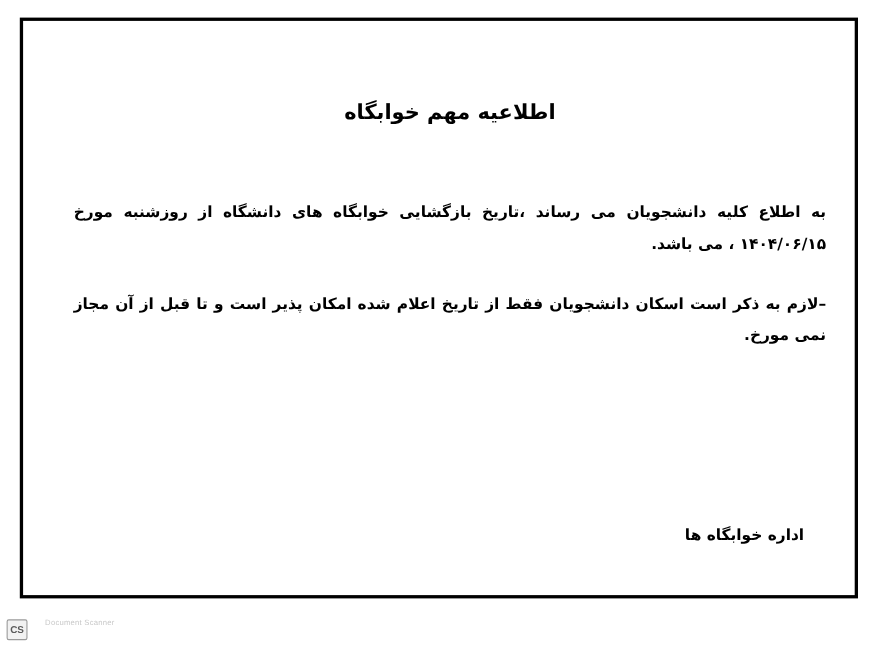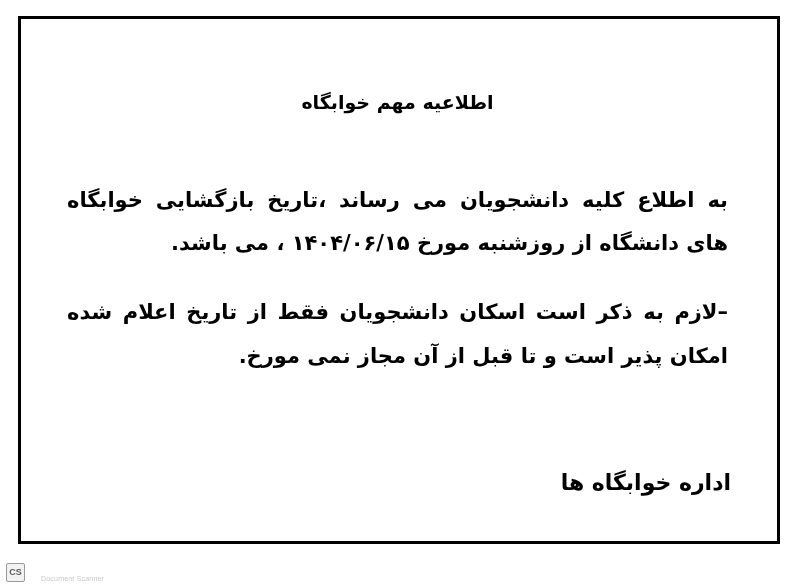--- a/index.html
+++ b/index.html
@@ -30,21 +30,21 @@
     width: 762px;
     height: 528px;
     border: 3px solid #000000;
     background: #ffffff;
     box-sizing: border-box;
   }
 
   .notice-inner {
     position: absolute;
     inset: 0;
-    padding: 42px 49px 20px 46px;
+    padding: 42px 26px 20px 46px;
     box-sizing: border-box;
     direction: rtl;
     text-align: right;
   }
 
   .notice-title {
     text-align: center;
     font-size: 19px;
     font-weight: bold;
     color: #000000;
@@ -52,49 +52,49 @@
     margin-top: 26px;
     margin-bottom: 0;
     line-height: 1.6;
   }
 
   .body-block {
     margin-top: 62px;
   }
 
   .para {
-    font-size: 21px;
+    font-size: 14px;
     font-weight: bold;
     color: #000000;
     line-height: 2.05;
     text-align: justify;
     text-justify: inter-word;
     margin: 0 0 22px 0;
   }
 
   .para-2 {
     margin-top: 26px;
   }
 
   .signature {
     position: absolute;
     right: 46px;
     bottom: 46px;
-    font-size: 22px;
+    font-size: 14px;
     font-weight: bold;
     color: #000000;
   }
 
   
   .credit {
     position: absolute;
     left: 6px;
     bottom: 4px;
     display: flex;
-    align-items: flex-end;
+    align-items: flex-start;
     gap: 16px;
     direction: ltr;
   }
   .credit-badge {
     width: 17px;
     height: 17px;
     border: 1px solid #9a9a9a;
     border-radius: 2px;
     background: #f2f2f2;
     color: #5b5b5b;

